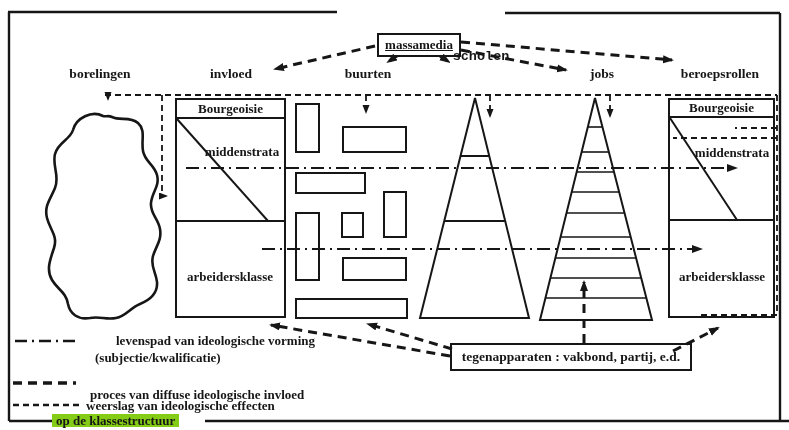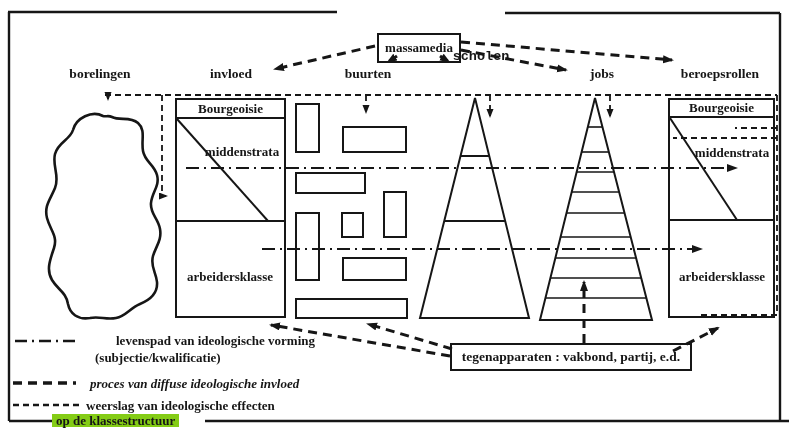--- a/index.html
+++ b/index.html
@@ -127,21 +127,21 @@
 
       <g>
         <path d="M15,341 H80" stroke-width="2.5" stroke-dasharray="12 5 2 5"></path>
         <path d="M13,383 H76" stroke-width="3.5" stroke-dasharray="9 6"></path>
         <path d="M13,405 H82" stroke-width="2.5" stroke-dasharray="6 4"></path>
       </g>
     </g>
   </svg>
 
 
-  <div class="box" style="left:377px;top:33px;width:84px;height:30px;">
+  <div class="box" style="left:377px;top:33px;width:84px;height:24px;text-decoration:underline;">
     <span>massamedia</span>
   </div>
 
   <div class="lbl" style="left:100px;top:67px;">borelingen</div>
   <div class="lbl" style="left:231px;top:67px;">invloed</div>
   <div class="lbl" style="left:368px;top:67px;">buurten</div>
   <div class="lbl" style="left:481px;top:50px;font-family:Liberation Mono, monospace;">scholen</div>
   <div class="lbl" style="left:602px;top:67px;">jobs</div>
   <div class="lbl" style="left:720px;top:67px;">beroepsrollen</div>
 
@@ -159,18 +159,18 @@
   <div class="classlbl" style="left:732px;top:146px;">middenstrata</div>
   <div class="classlbl" style="left:722px;top:270px;">arbeidersklasse</div>
 
   <div class="box" style="left:450px;top:343px;width:242px;height:28px;font-size:13.5px;">
     <span>tegenapparaten : vakbond, partij, e.d.</span>
   </div>
 
   <div>
     <div class="lbl-left" style="left:86px;top:334px;margin-left:30px;">levenspad van ideologische vorming</div>
     <div class="lbl-left" style="left:95px;top:351px;">(subjectie/kwalificatie)</div>
-    <div class="lbl-left" style="left:90px;top:377px;font-style:italic;">proces van diffuse ideologische invloed</div>
+    <div class="lbl-left" style="left:90px;top:388px;">proces van diffuse ideologische invloed</div>
     <div class="lbl-left" style="left:86px;top:399px;">weerslag van ideologische effecten</div>
     <div class="lbl-left" style="left:52px;top:414px;background:#84cc16;padding:0 4px;">op de klassestructuur</div>
   </div>
 
 </div>
 
 </body></html>

